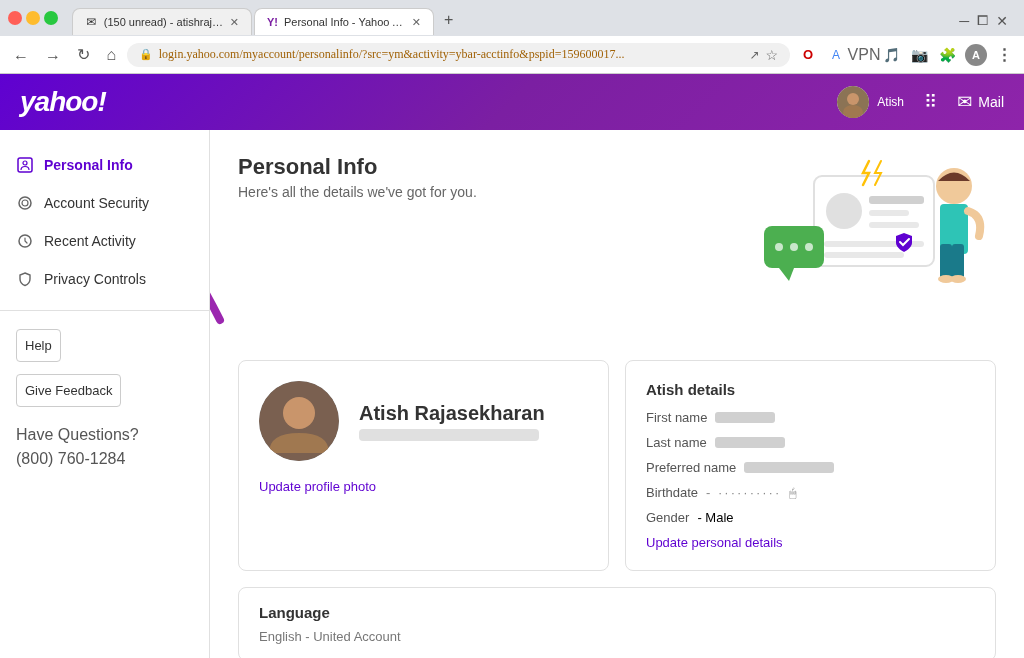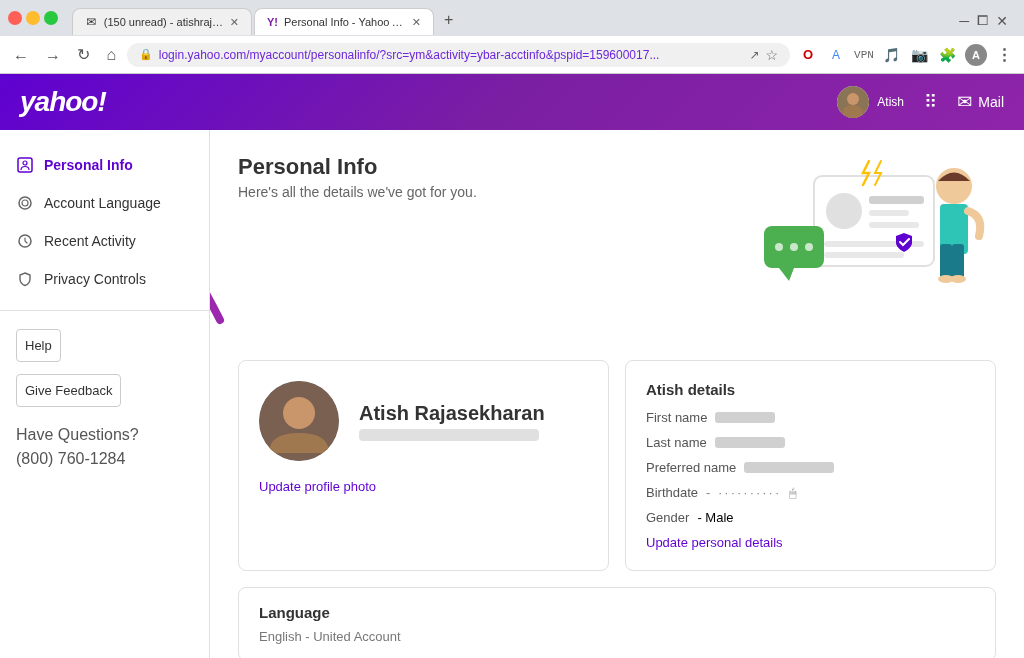--- a/index.html
+++ b/index.html
@@ -20,21 +20,21 @@
     .tab.active { background: #fff; }
     .tab-favicon { width: 14px; height: 14px; display: flex; align-items: center; justify-content: center; }
     .tab-close { margin-left: auto; font-size: 11px; color: #666; cursor: pointer; }
     .new-tab-btn { padding: 4px 8px; font-size: 16px; color: #555; cursor: pointer; margin-bottom: 2px; }
 
     .address-bar { display: flex; align-items: center; background: #fff; padding: 4px 8px; gap: 6px; height: 38px; border-bottom: 1px solid #ccc; }
     .nav-btn { background: none; border: none; font-size: 16px; color: #555; cursor: pointer; padding: 2px 5px; }
     .nav-btn:disabled { color: #bbb; cursor: default; }
     .url-bar { flex: 1; display: flex; align-items: center; background: #f0f0f0; border-radius: 20px; padding: 4px 12px; gap: 6px; font-size: 12px; color: #333; }
     .url-lock { color: #666; font-size: 11px; }
-    .url-text { flex: 1; font-size: 12px; color: #6d28d9; overflow: hidden; text-overflow: ellipsis; white-space: nowrap; }
+    .url-text { flex: 1; font-size: 12px; color: #a16207; overflow: hidden; text-overflow: ellipsis; white-space: nowrap; font-family: Liberation Serif, serif; }
     .toolbar-icons { display: flex; gap: 4px; align-items: center; }
     .toolbar-icon { width: 24px; height: 24px; display: flex; align-items: center; justify-content: center; font-size: 14px; color: #555; cursor: pointer; border-radius: 4px; }
 
     
     .page-content { display: flex; flex-direction: column; flex: 1; overflow: hidden; }
 
     
     .yahoo-header { background: linear-gradient(135deg, #5f01d1 0%, #7b1fa2 50%, #8e24aa 100%); display: flex; align-items: center; padding: 8px 20px; height: 56px; gap: 16px; }
     .yahoo-logo { color: white; font-size: 28px; font-weight: bold; font-style: italic; letter-spacing: -1px; }
     .header-spacer { flex: 1; }
@@ -133,21 +133,21 @@
     <button class="nav-btn">⌂</button>
     <div class="url-bar">
       <span class="url-lock">🔒</span>
       <span class="url-text">login.yahoo.com/myaccount/personalinfo/?src=ym&amp;activity=ybar-acctinfo&amp;pspid=159600017...</span>
       <span style="font-size:12px;color:#666;">↗</span>
       <span style="font-size:14px;color:#666;">☆</span>
     </div>
     <div class="toolbar-icons">
       <div class="toolbar-icon" style="color:#cc0000;font-weight:bold;font-size:13px;">O</div>
       <div class="toolbar-icon" style="font-size:12px;color:#4285f4;">A</div>
-      <div class="toolbar-icon" style="font-size:11px;color:#666;font-family:Liberation Mono, monospace;">VPN</div>
+      <div class="toolbar-icon" style="font-size:16px;color:#666;">VPN</div>
       <div class="toolbar-icon" style="font-size:14px;">🎵</div>
       <div class="toolbar-icon" style="font-size:14px;">📷</div>
       <div class="toolbar-icon" style="font-size:14px;">🧩</div>
       <div class="toolbar-icon">
         <div style="width:22px;height:22px;border-radius:50%;background:#888;display:flex;align-items:center;justify-content:center;color:white;font-size:11px;font-weight:bold;">A</div>
       </div>
       <div class="toolbar-icon" style="font-size:16px;font-weight:bold;letter-spacing:-1px;">⋮</div>
     </div>
   </div>
 
@@ -186,21 +186,21 @@
           </span>
           <span>Personal Info</span>
         </div>
         <div class="sidebar-item">
           <span class="sidebar-icon">
             <svg width="16" height="16" viewBox="0 0 16 16" fill="none">
               <circle cx="8" cy="8" r="6" stroke="#666" stroke-width="1.5" fill="none"></circle>
               <circle cx="8" cy="8" r="3" stroke="#666" stroke-width="1.2" fill="none"></circle>
             </svg>
           </span>
-          <span>Account Language</span>
+          <span>Account Security</span>
         </div>
         <div class="sidebar-item">
           <span class="sidebar-icon">
             <svg width="16" height="16" viewBox="0 0 16 16" fill="none">
               <circle cx="8" cy="8" r="6" stroke="#666" stroke-width="1.5" fill="none"></circle>
               <path d="M8 5v3l2 2" stroke="#666" stroke-width="1.2" stroke-linecap="round" fill="none"></path>
             </svg>
           </span>
           <span>Recent Activity</span>
         </div>

